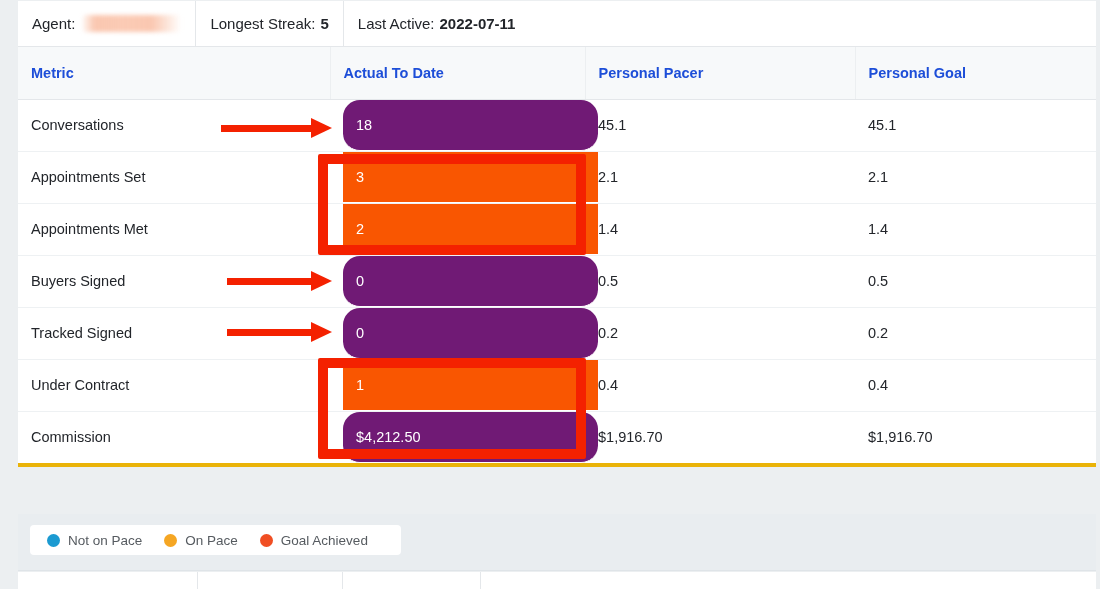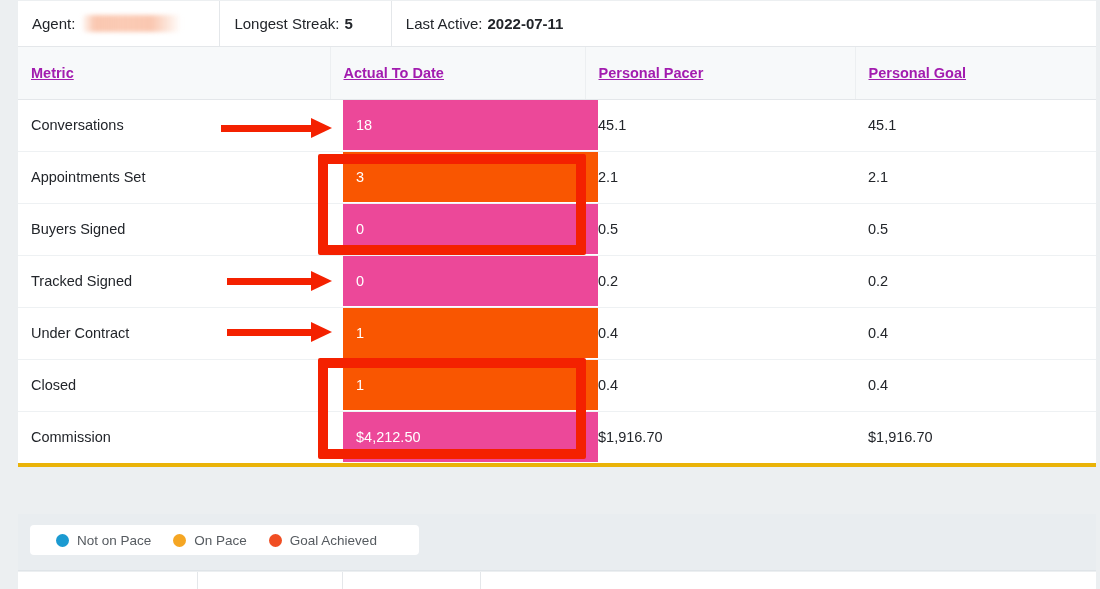--- a/index.html
+++ b/index.html
@@ -32,21 +32,20 @@
     width: 1078px;
     height: 46px;
     background: #ffffff;
     border-bottom: 1px solid #e4e7ea;
     box-sizing: border-box;
   }
   .summary-inner {
     display: flex;
     align-items: center;
     height: 100%;
-    gap: 24px;
   }
   .summary-cell {
     display: flex;
     align-items: center;
     height: 46px;
     padding: 0 14px;
     font-size: 15px;
     color: #22252a;
     white-space: nowrap;
     box-sizing: border-box;
@@ -84,29 +83,28 @@
     table-layout: fixed;
   }
   #metric-table col.c-metric { width: 312px; }
   #metric-table col.c-actual { width: 255px; }
   #metric-table col.c-pacer  { width: 270px; }
   #metric-table col.c-goal   { width: 241px; }
 
   #metric-table th {
     height: 52px;
     background: #f7f9fa;
-    color: #a21caf;
+    color: #1d4ed8;
     font-size: 14.5px;
     font-weight: 700;
     text-align: left;
     padding: 0 0 0 13px;
     border-bottom: 1px solid #e4e7ea;
     border-right: 1px solid #eceff1;
     box-sizing: border-box;
-    text-decoration: underline;
   }
   #metric-table th:last-child { border-right: none; }
 
   #metric-table td {
     height: 51px;
     font-size: 14.5px;
     color: #22252a;
     padding: 0 0 0 13px;
     border-bottom: 1px solid #eef1f3;
     box-sizing: border-box;
@@ -126,21 +124,21 @@
     display: flex;
     align-items: center;
     height: 51px;
     width: 255px;
     padding-left: 13px;
     color: #ffffff;
     font-size: 14.5px;
     box-sizing: border-box;
     border-bottom: 1px solid #ffffff;
   }
-  .status-chip.blue   { background: #ec4899; }
+  .status-chip.blue   { background: #701a75; border-radius: 17px; }
   .status-chip.orange { background: #f95601; }
 
   
   #legend-bar {
     position: absolute;
     left: 18px;
     top: 514px;
     width: 1078px;
     height: 57px;
     background: #e9edf0;
@@ -149,21 +147,21 @@
   }
   #legend-box {
     position: absolute;
     left: 12px;
     top: 11px;
     height: 30px;
     background: #ffffff;
     border-radius: 4px;
     display: flex;
     align-items: center;
-    padding: 0 26px;
+    padding: 0 17px;
     justify-content: flex-end;
   }
   .legend-item {
     display: flex;
     align-items: center;
     margin-right: 22px;
     font-size: 13.5px;
     color: #565b60;
     white-space: nowrap;
   }
@@ -274,45 +272,45 @@
         </tr>
         <tr>
           <td class="cell-metric">Appointments Set</td>
           <td class="cell-actual">
             <div class="status-chip orange">3</div>
           </td>
           <td>2.1</td>
           <td>2.1</td>
         </tr>
         <tr>
+          <td class="cell-metric">Appointments Met</td>
+          <td class="cell-actual">
+            <div class="status-chip orange">2</div>
+          </td>
+          <td>1.4</td>
+          <td>1.4</td>
+        </tr>
+        <tr>
           <td class="cell-metric">Buyers Signed</td>
           <td class="cell-actual">
             <div class="status-chip blue">0</div>
           </td>
           <td>0.5</td>
           <td>0.5</td>
         </tr>
         <tr>
           <td class="cell-metric">Tracked Signed</td>
           <td class="cell-actual">
             <div class="status-chip blue">0</div>
           </td>
           <td>0.2</td>
           <td>0.2</td>
         </tr>
         <tr>
           <td class="cell-metric">Under Contract</td>
-          <td class="cell-actual">
-            <div class="status-chip orange">1</div>
-          </td>
-          <td>0.4</td>
-          <td>0.4</td>
-        </tr>
-        <tr>
-          <td class="cell-metric">Closed</td>
           <td class="cell-actual">
             <div class="status-chip orange">1</div>
           </td>
           <td>0.4</td>
           <td>0.4</td>
         </tr>
         <tr>
           <td class="cell-metric">Commission</td>
           <td class="cell-actual">
             <div class="status-chip blue">$4,212.50</div>

